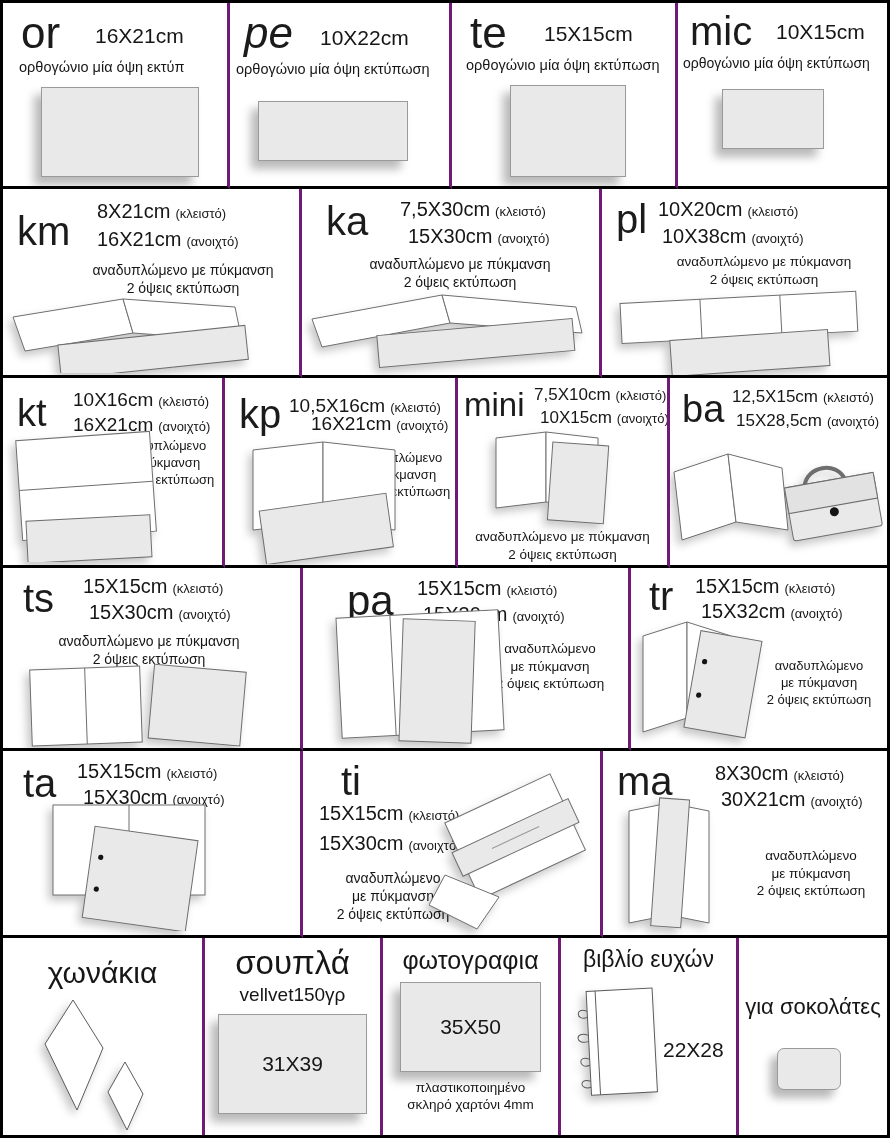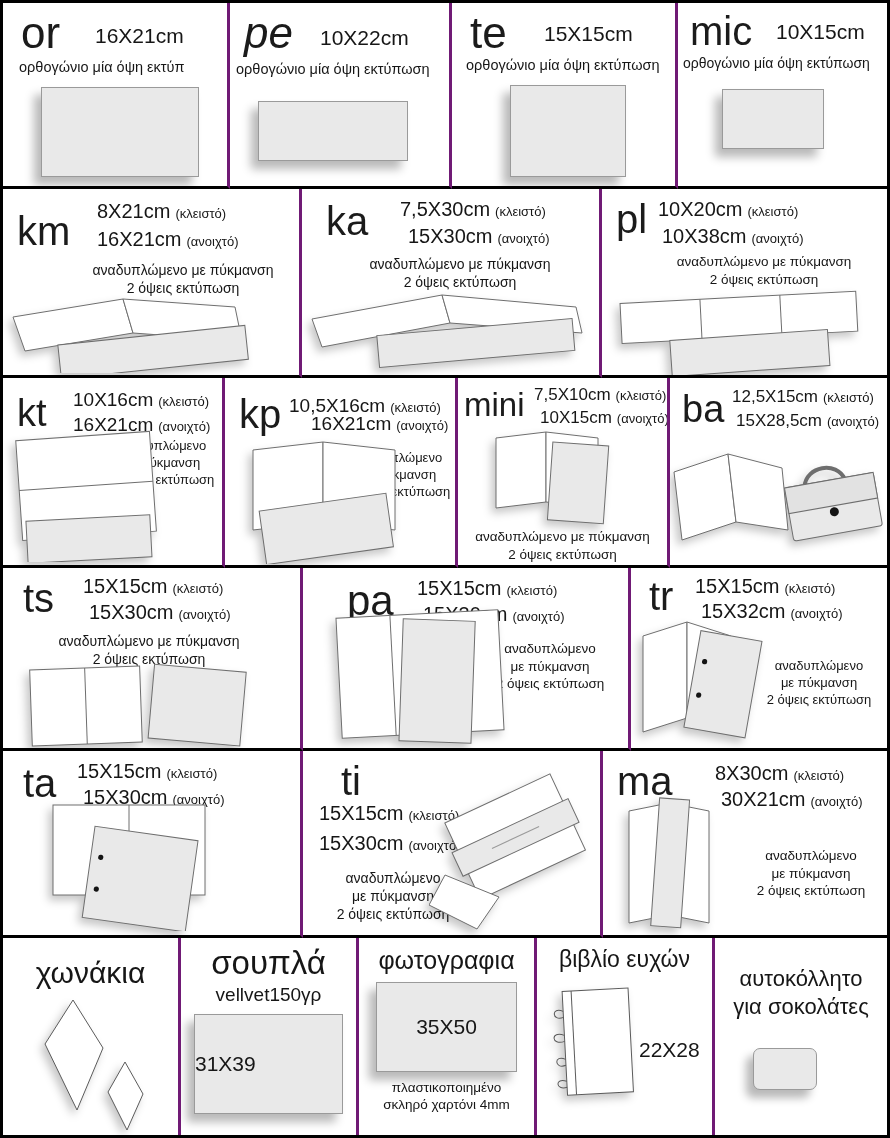--- a/index.html
+++ b/index.html
@@ -84,21 +84,21 @@
   #c-ma .code{top:10px;left:14px;} #c-ma .sl1{top:12px;left:112px;} #c-ma .sl2{top:38px;left:118px;}
   #c-ma .fold{top:96px;left:146px;width:124px;font-size:13.5px;}
   #c-ma .illus{top:44px;left:10px;}
 
   
   .r6 .bigtitle{font-size:29px;}
   #c-xo .bigtitle{top:18px;font-size:30px;}
   #c-xo .illus{top:60px;left:26px;}
   #c-so .bigtitle{top:6px;font-size:33px;}
   #c-so .subtitle{top:46px;font-size:19px;}
-  #c-so .paper{top:76px;left:13px;width:149px;height:100px;display:flex;align-items:center;justify-content:flex-start;font-size:21px;}
+  #c-so .paper{top:76px;left:13px;width:149px;height:100px;display:flex;align-items:center;justify-content:center;font-size:21px;}
   #c-ph .bigtitle{top:8px;font-size:25px;}
   #c-ph .paper{top:44px;left:17px;width:141px;height:90px;display:flex;align-items:center;justify-content:center;font-size:21px;}
   #c-ph .note1{top:142px;font-size:13.5px;}
   #c-ph .note2{top:159px;font-size:13.5px;}
   #c-bk .bigtitle{top:8px;font-size:23px;}
   #c-bk .illus{top:44px;left:6px;}
   #c-bk .booksize{position:absolute;top:100px;left:102px;font-size:21px;}
   #c-st .t1{top:28px;font-size:22px;}
   #c-st .t2{top:56px;font-size:22px;}
   #c-st .paper{top:110px;left:38px;width:64px;height:42px;border-radius:7px;}
@@ -390,21 +390,21 @@
           <polygon points="56,8 96,16 96,128 56,120" fill="#fff" stroke="#6e6e6e"></polygon>
           <g transform="rotate(4 60 70)">
               <rect x="42" y="4" width="30" height="128" fill="#e9e9e9" stroke="#6e6e6e"></rect>
             </g>
         </svg>
       </div>
     </div>
   </div>
 
   <div class="row r6 lastrow">
-    <div class="cell" id="c-xo" style="width:178px">
+    <div class="cell" id="c-xo" style="width:202px">
       <div class="ctr bigtitle">χωνάκια</div>
       <div class="illus">
         <svg width="122" height="134" viewBox="0 0 122 134">
           <polygon points="44,2 74,50 48,112 16,46" fill="#fff" stroke="#5a5a5a"></polygon>
           <polygon points="96,64 114,96 98,132 79,94" fill="#fff" stroke="#5a5a5a"></polygon>
         </svg>
       </div>
     </div>
     <div class="cell" id="c-so" style="width:178px">
       <div class="ctr bigtitle">σουπλά</div>
@@ -428,19 +428,18 @@
           <g transform="rotate(-3 48 64)">
             <rect x="22" y="8" width="66" height="104" fill="#fff" stroke="#5a5a5a"></rect>
             <line x1="31" y1="8" x2="31" y2="112" stroke="#5a5a5a"></line>
             <path d="M22,28 C10,22 10,38 22,34 M22,52 C8,46 8,62 22,58 M22,76 C10,70 10,86 22,82 M22,98 C10,93 10,107 22,104" fill="none" stroke="#5a5a5a"></path>
           </g>
         </svg>
       </div>
       <div class="booksize">22X28</div>
     </div>
     <div class="cell last" id="c-st" style="flex:1">
-      <div class="ctr t1">αυτοκόλλητο</div>
       <div class="ctr t2">για σοκολάτες</div>
       <div class="paper"></div>
     </div>
   </div>
 
 </div>
 
 </body></html>

